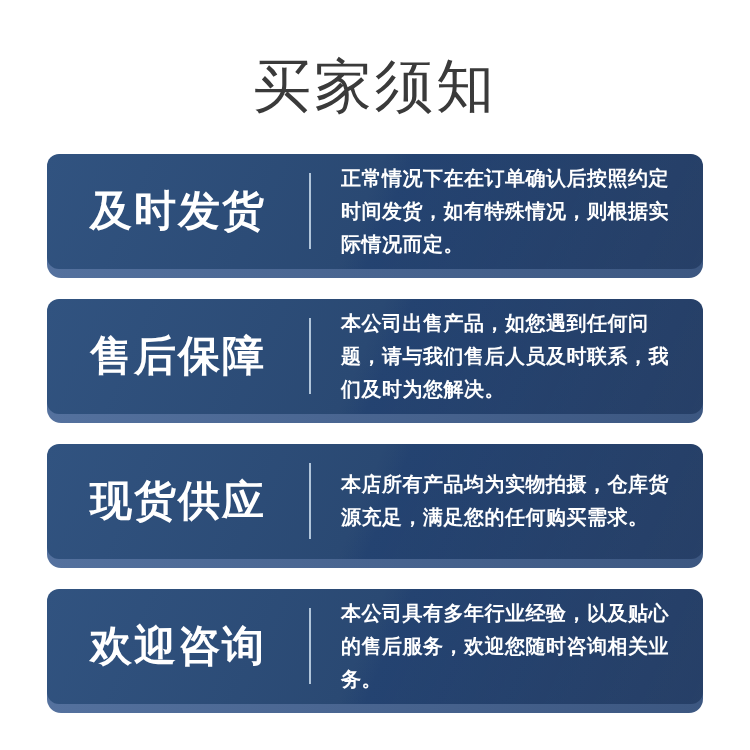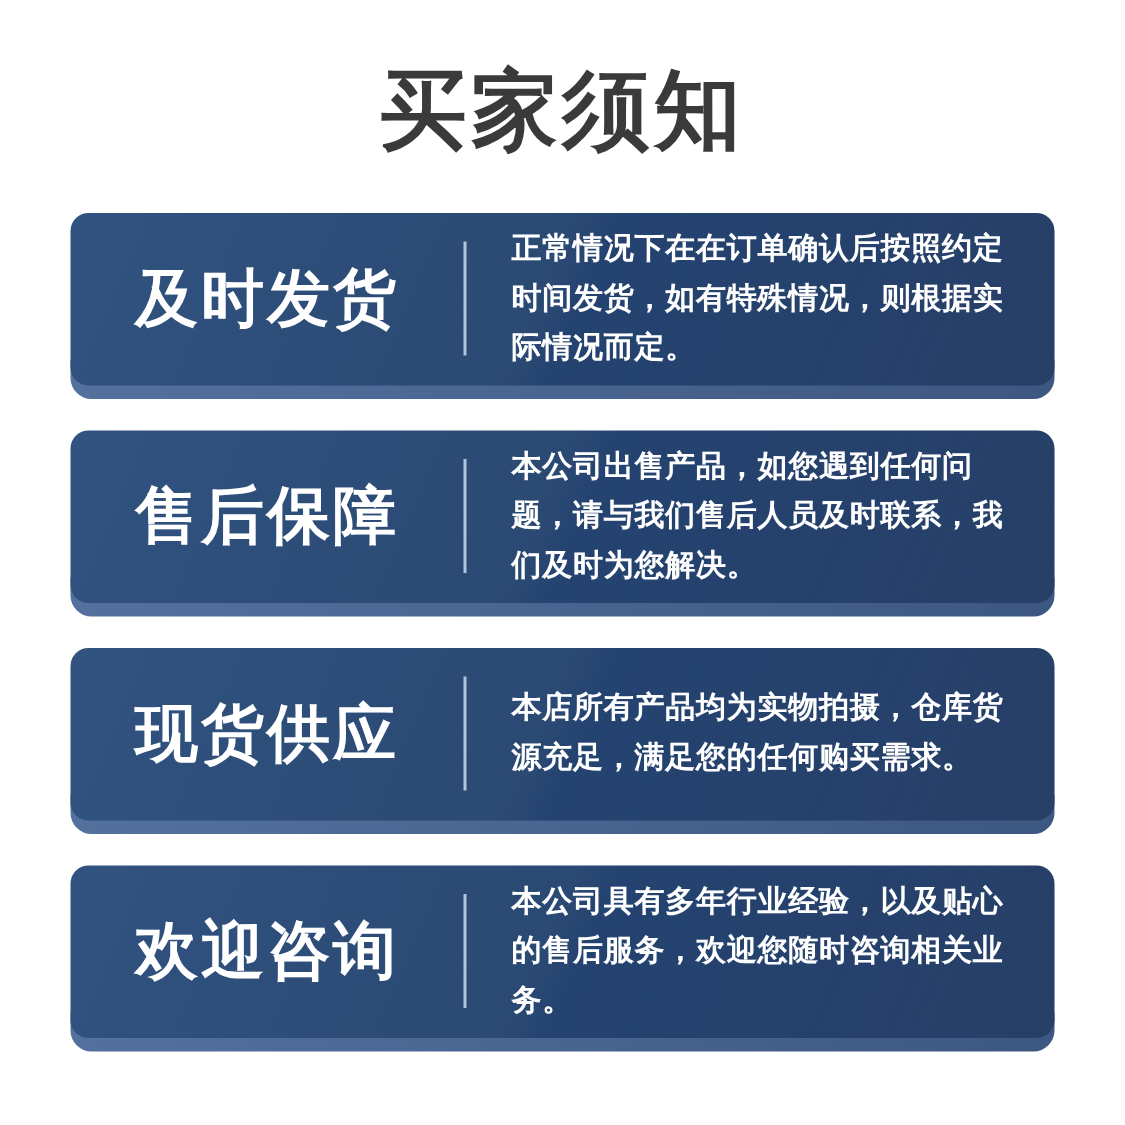--- a/index.html
+++ b/index.html
@@ -14,24 +14,24 @@
   }
   * { margin: 0; padding: 0; box-sizing: border-box; }
   html, body {
     width: 750px; height: 750px;
     background: #ffffff;
     font-family: "Liberation Sans", "DejaVu Sans", sans-serif;
     overflow: hidden;
   }
   .page { width: 750px; height: 750px; }
   .page-title {
-    padding-top: 42px;
+    padding-top: 54px;
     text-align: center;
     font-size: 58px;
-    font-weight: 700;
+    font-weight: 400;
     letter-spacing: 3px;
     color: var(--title-color);
     line-height: 1.1;
   }
   .cards {
     margin-top: 36px;
   }
   .card {
     position: relative;
     width: 656px;

